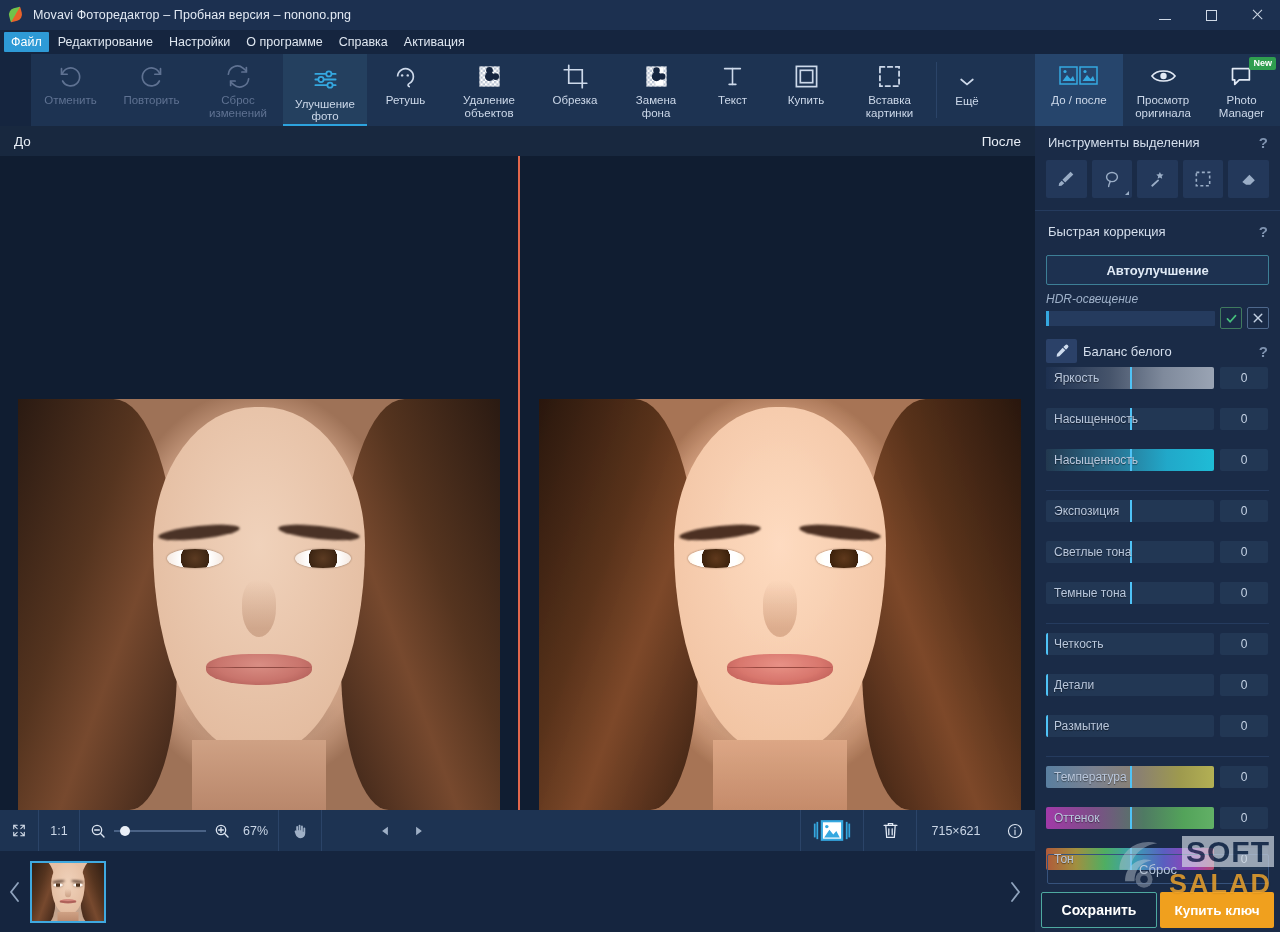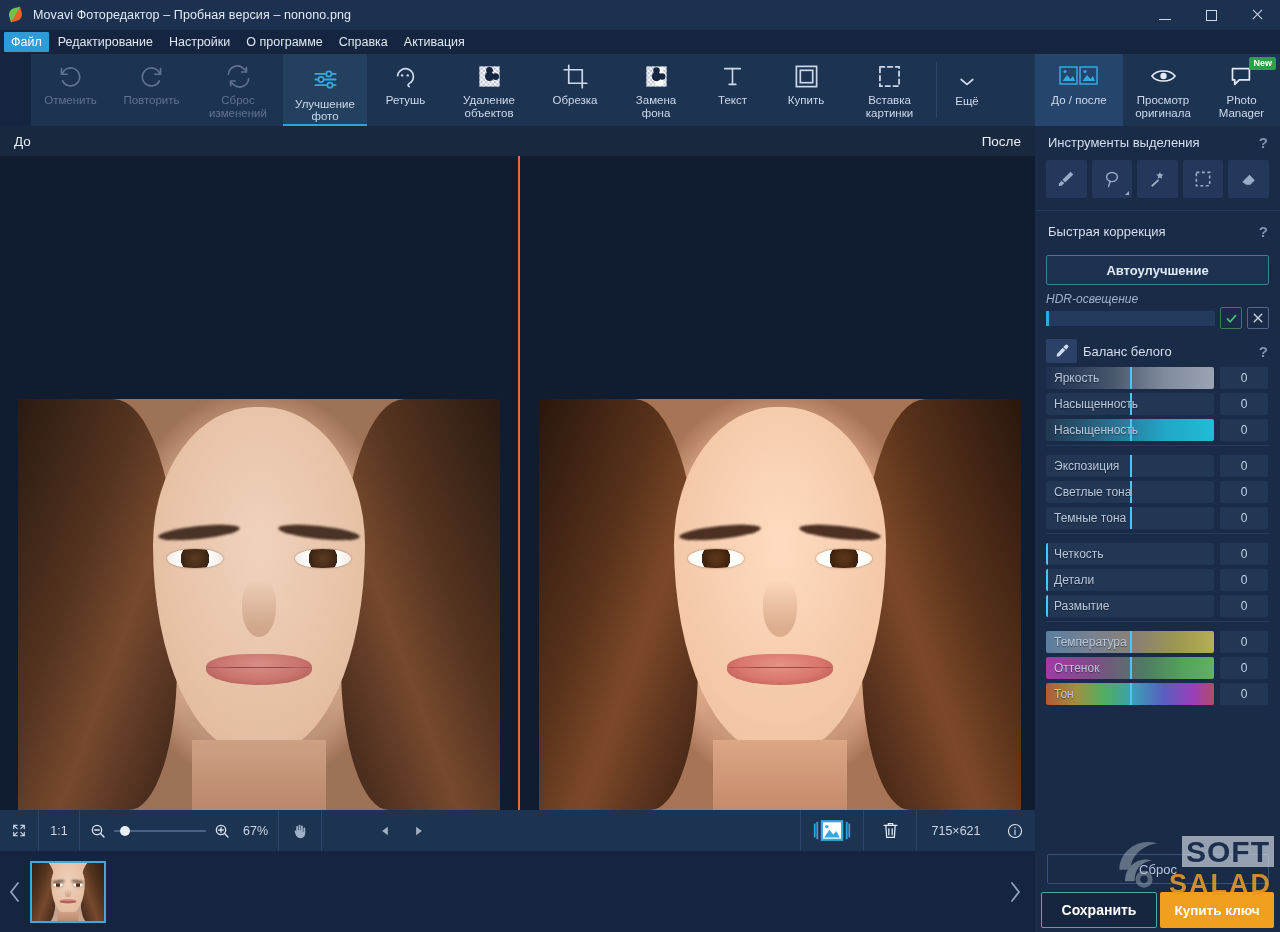--- a/index.html
+++ b/index.html
@@ -246,21 +246,21 @@
     display:flex; align-items:center; gap:6px; padding:10px 12px 4px 11px;
     font-size:13px; color:#d5dfed;
   }
   .eyedrop{
     width:31px; height:24px; background:#2b4168; border-radius:2px;
     display:flex; align-items:center; justify-content:center;
   }
   .wb-head .sp{ flex:1; }
 
   .slider-row{
-    display:flex; align-items:center; padding:0 11px; margin-bottom:4px; gap:6px;
+    display:flex; align-items:center; padding:0 11px; margin-bottom:19px; gap:6px;
   }
   .slider{
     position:relative; width:168px; height:22px; border-radius:2px;
     background:#223754; overflow:hidden; display:flex; align-items:center;
   }
   .slider .grad{ position:absolute; inset:0; }
   .slider .knob{
     position:absolute; top:0; width:2px; height:100%; background:#4fc3f7;
   }
   .slider .name{

